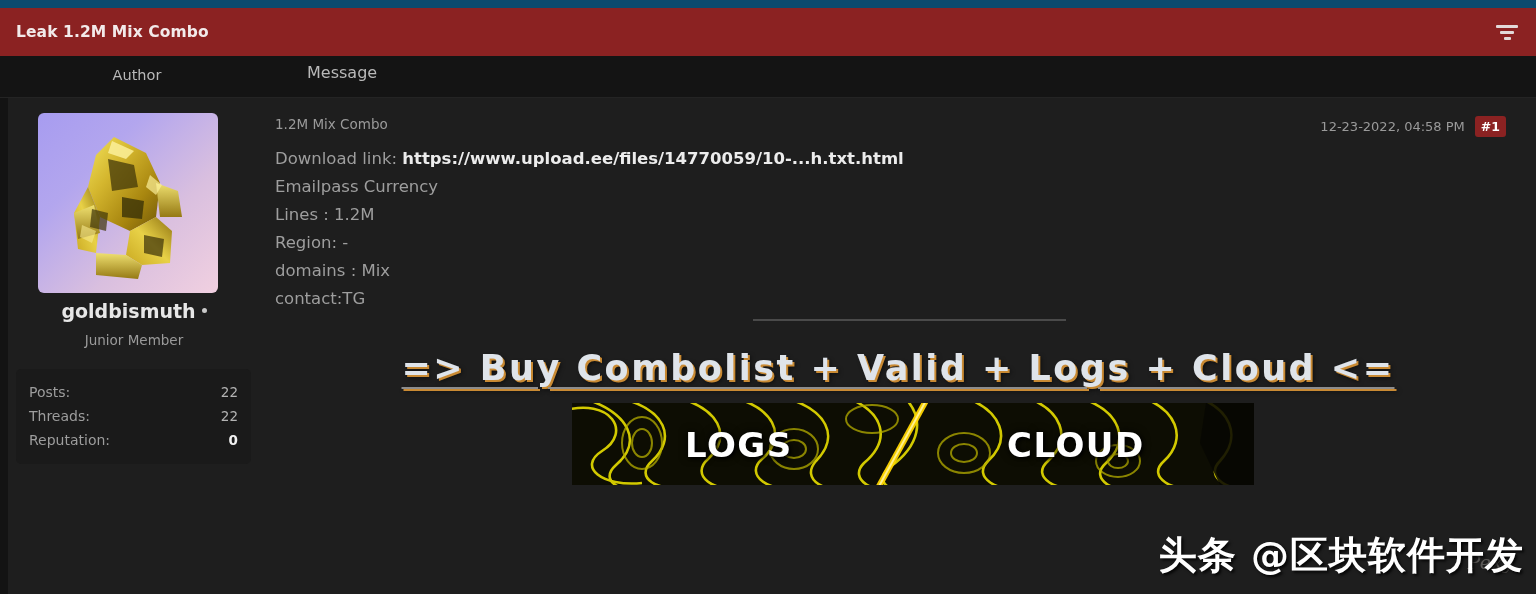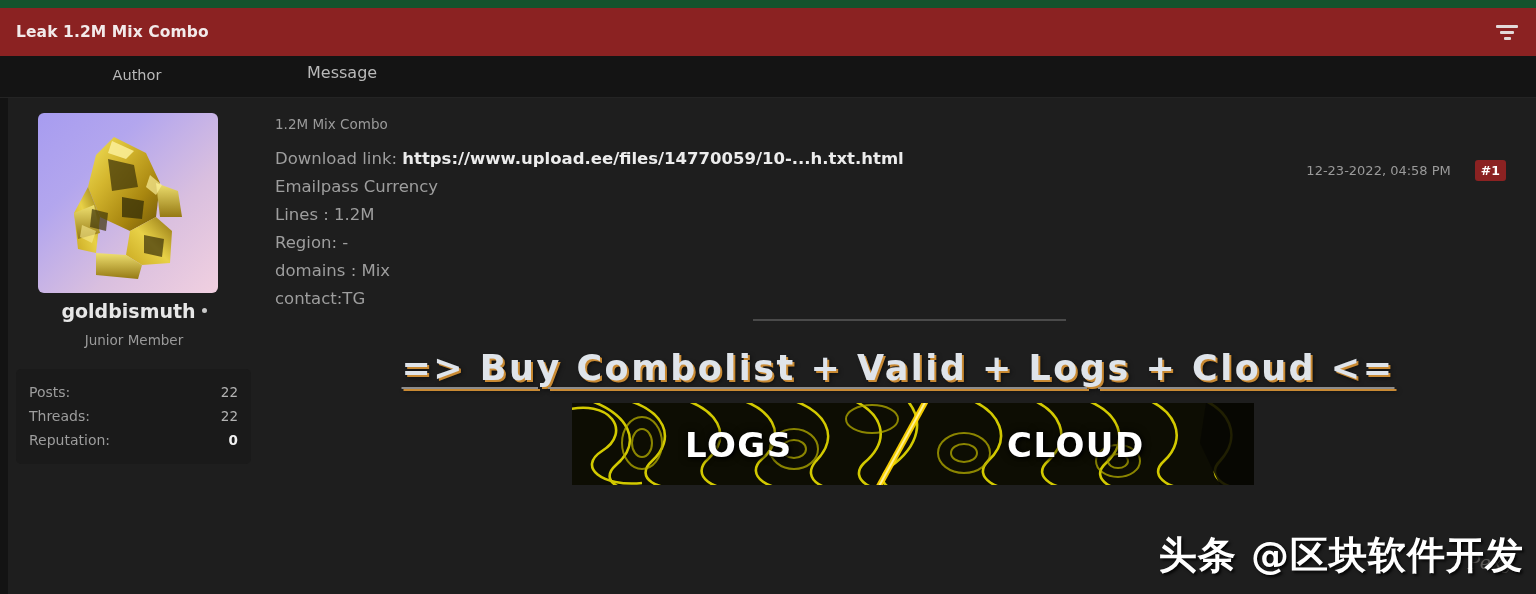--- a/index.html
+++ b/index.html
@@ -9,21 +9,21 @@
     height: 594px;
     overflow: hidden;
     background: #111111;
     font-family: "DejaVu Sans", sans-serif;
   }
 
   #app {
     position: relative;
     width: 1536px;
     height: 589px;
-    background: #14532d;
+    background: #0c4a6e;
   }
 
   
   .titlebar {
     position: absolute;
     left: 0; top: 8px;
     width: 1536px; height: 48px;
     background: #8b2222;
     display: flex;
     align-items: center;
@@ -153,21 +153,21 @@
 
   .msg-meta {
     position: absolute;
     left: 15px; top: 18px;
     color: #9a9a9a;
     font-size: 13.5px;
   }
   .msg-stamp {
     position: absolute;
     right: 30px; top: 18px;
-    display: flex; align-items: center; gap: 24px; margin-top: 44px;
+    display: flex; align-items: center; gap: 10px;
   }
   .msg-date { color: #9a9a9a; font-size: 13px; }
   .post-num {
     background: #8b2222;
     color: #fff;
     font-size: 12.5px;
     font-weight: bold;
     padding: 2.5px 6px 3px 6px;
     border-radius: 3px;
   }

